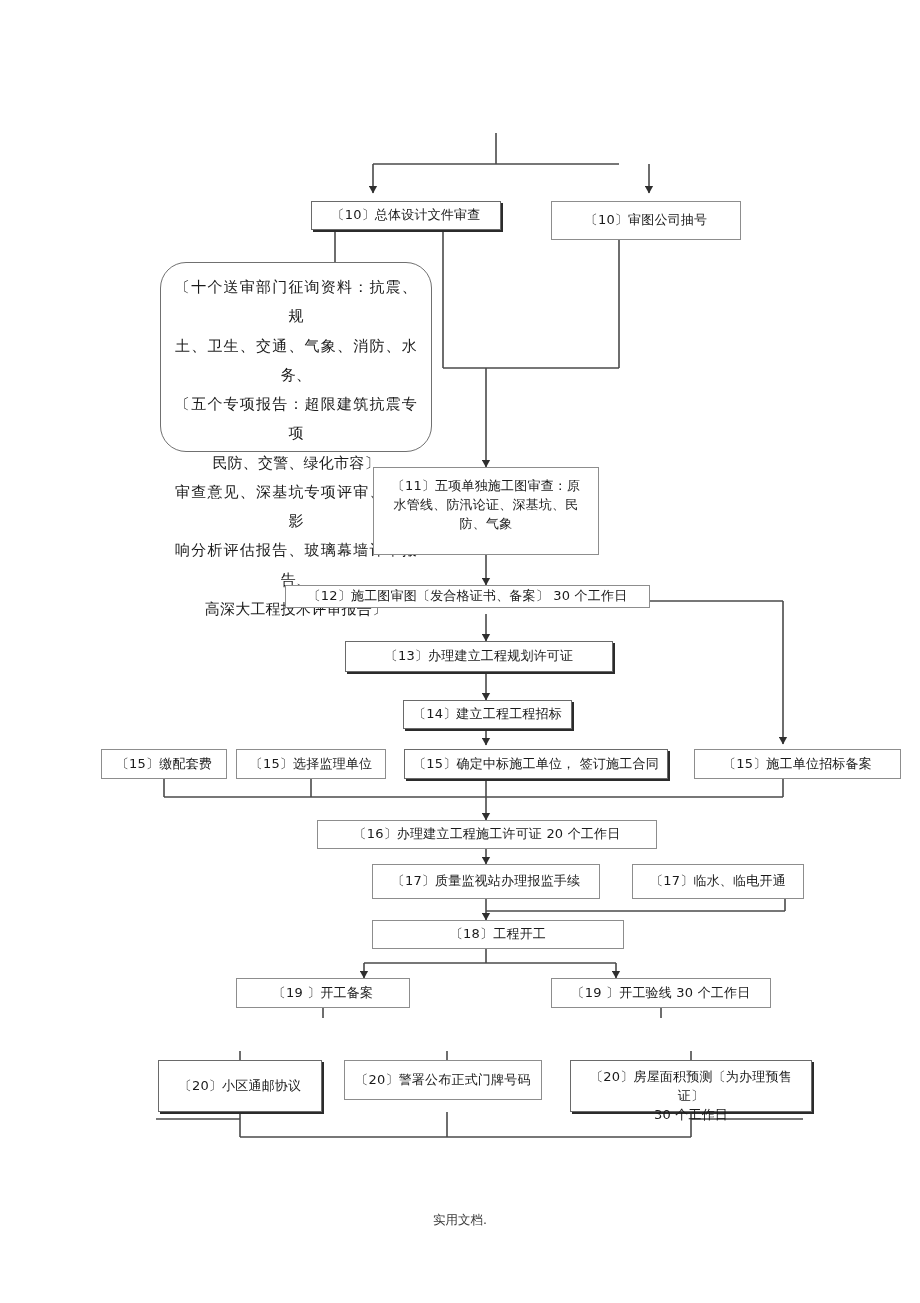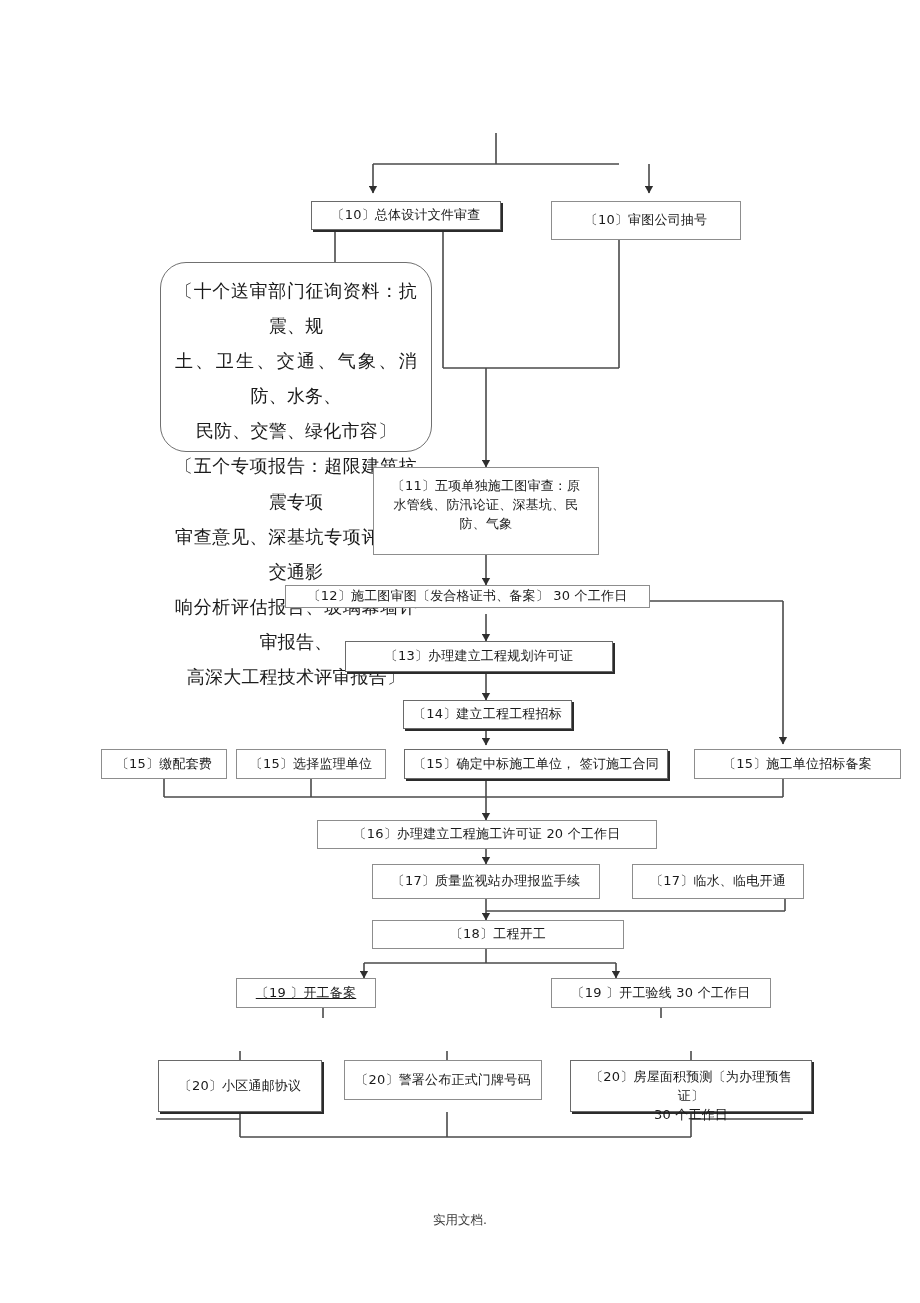--- a/index.html
+++ b/index.html
@@ -19,21 +19,21 @@
     text-align:center;
     font-size:13px;line-height:1.45;
     letter-spacing:.2px;
     padding:2px 6px;
     z-index:3;
   }
   .node.heavy{border:1px solid #6a6a6a;box-shadow:2px 2px 0 0 #2b2b2b;}
   .node.rounded{
     border-radius:26px;border:1px solid #707070;box-shadow:none;
     display:block;padding:10px 14px 8px 14px;
-    line-height:1.95;font-size:18px;
+    line-height:1.95;font-size:15px;
   }
   .node .ln{display:block;text-align:center;}
   .node .ln.just{text-align:justify;text-align-last:center;}
   .footer{
     position:absolute;left:0;width:920px;text-align:center;
     font-size:12.5px;color:#3a3a3a;z-index:3;
   }
 </style>
 </head>
 <body>
@@ -110,22 +110,22 @@
     <span>〔10〕总体设计文件审查</span>
   </div>
 
   <div class="node" style="left:551px;top:201px;width:190px;height:39px;">
     <span>〔10〕审图公司抽号</span>
   </div>
 
   <div class="node rounded" style="left:160px;top:262px;width:272px;height:190px;">
     <span class="ln just">〔十个送审部门征询资料：抗震、规</span>
     <span class="ln just">土、卫生、交通、气象、消防、水务、</span>
+    <span class="ln just">〔五个专项报告：超限建筑抗震专项</span>
     <span class="ln">民防、交警、绿化市容〕</span>
-    <span class="ln just">〔五个专项报告：超限建筑抗震专项</span>
     <span class="ln just">审查意见、深基坑专项评审、交通影</span>
     <span class="ln just">响分析评估报告、玻璃幕墙评审报告、</span>
     <span class="ln">高深大工程技术评审报告〕</span>
   </div>
 
   <div class="node" style="left:373px;top:467px;width:226px;height:88px;display:block;padding-top:9px;">
     <span class="ln just">〔11〕五项单独施工图审查：原</span>
     <span class="ln just">水管线、防汛论证、深基坑、民</span>
     <span class="ln">防、气象</span>
   </div>
@@ -167,21 +167,21 @@
   </div>
 
   <div class="node" style="left:632px;top:864px;width:172px;height:35px;">
     <span>〔17〕临水、临电开通</span>
   </div>
 
   <div class="node" style="left:372px;top:920px;width:252px;height:29px;">
     <span>〔18〕工程开工</span>
   </div>
 
-  <div class="node" style="left:236px;top:978px;width:140px;height:30px;text-decoration:underline;">
+  <div class="node" style="left:236px;top:978px;width:174px;height:30px;">
     <span>〔19 〕开工备案</span>
   </div>
 
   <div class="node" style="left:551px;top:978px;width:220px;height:30px;">
     <span>〔19 〕开工验线   30 个工作日</span>
   </div>
 
   <div class="node heavy" style="left:158px;top:1060px;width:164px;height:52px;">
     <span>〔20〕小区通邮协议</span>
   </div>

